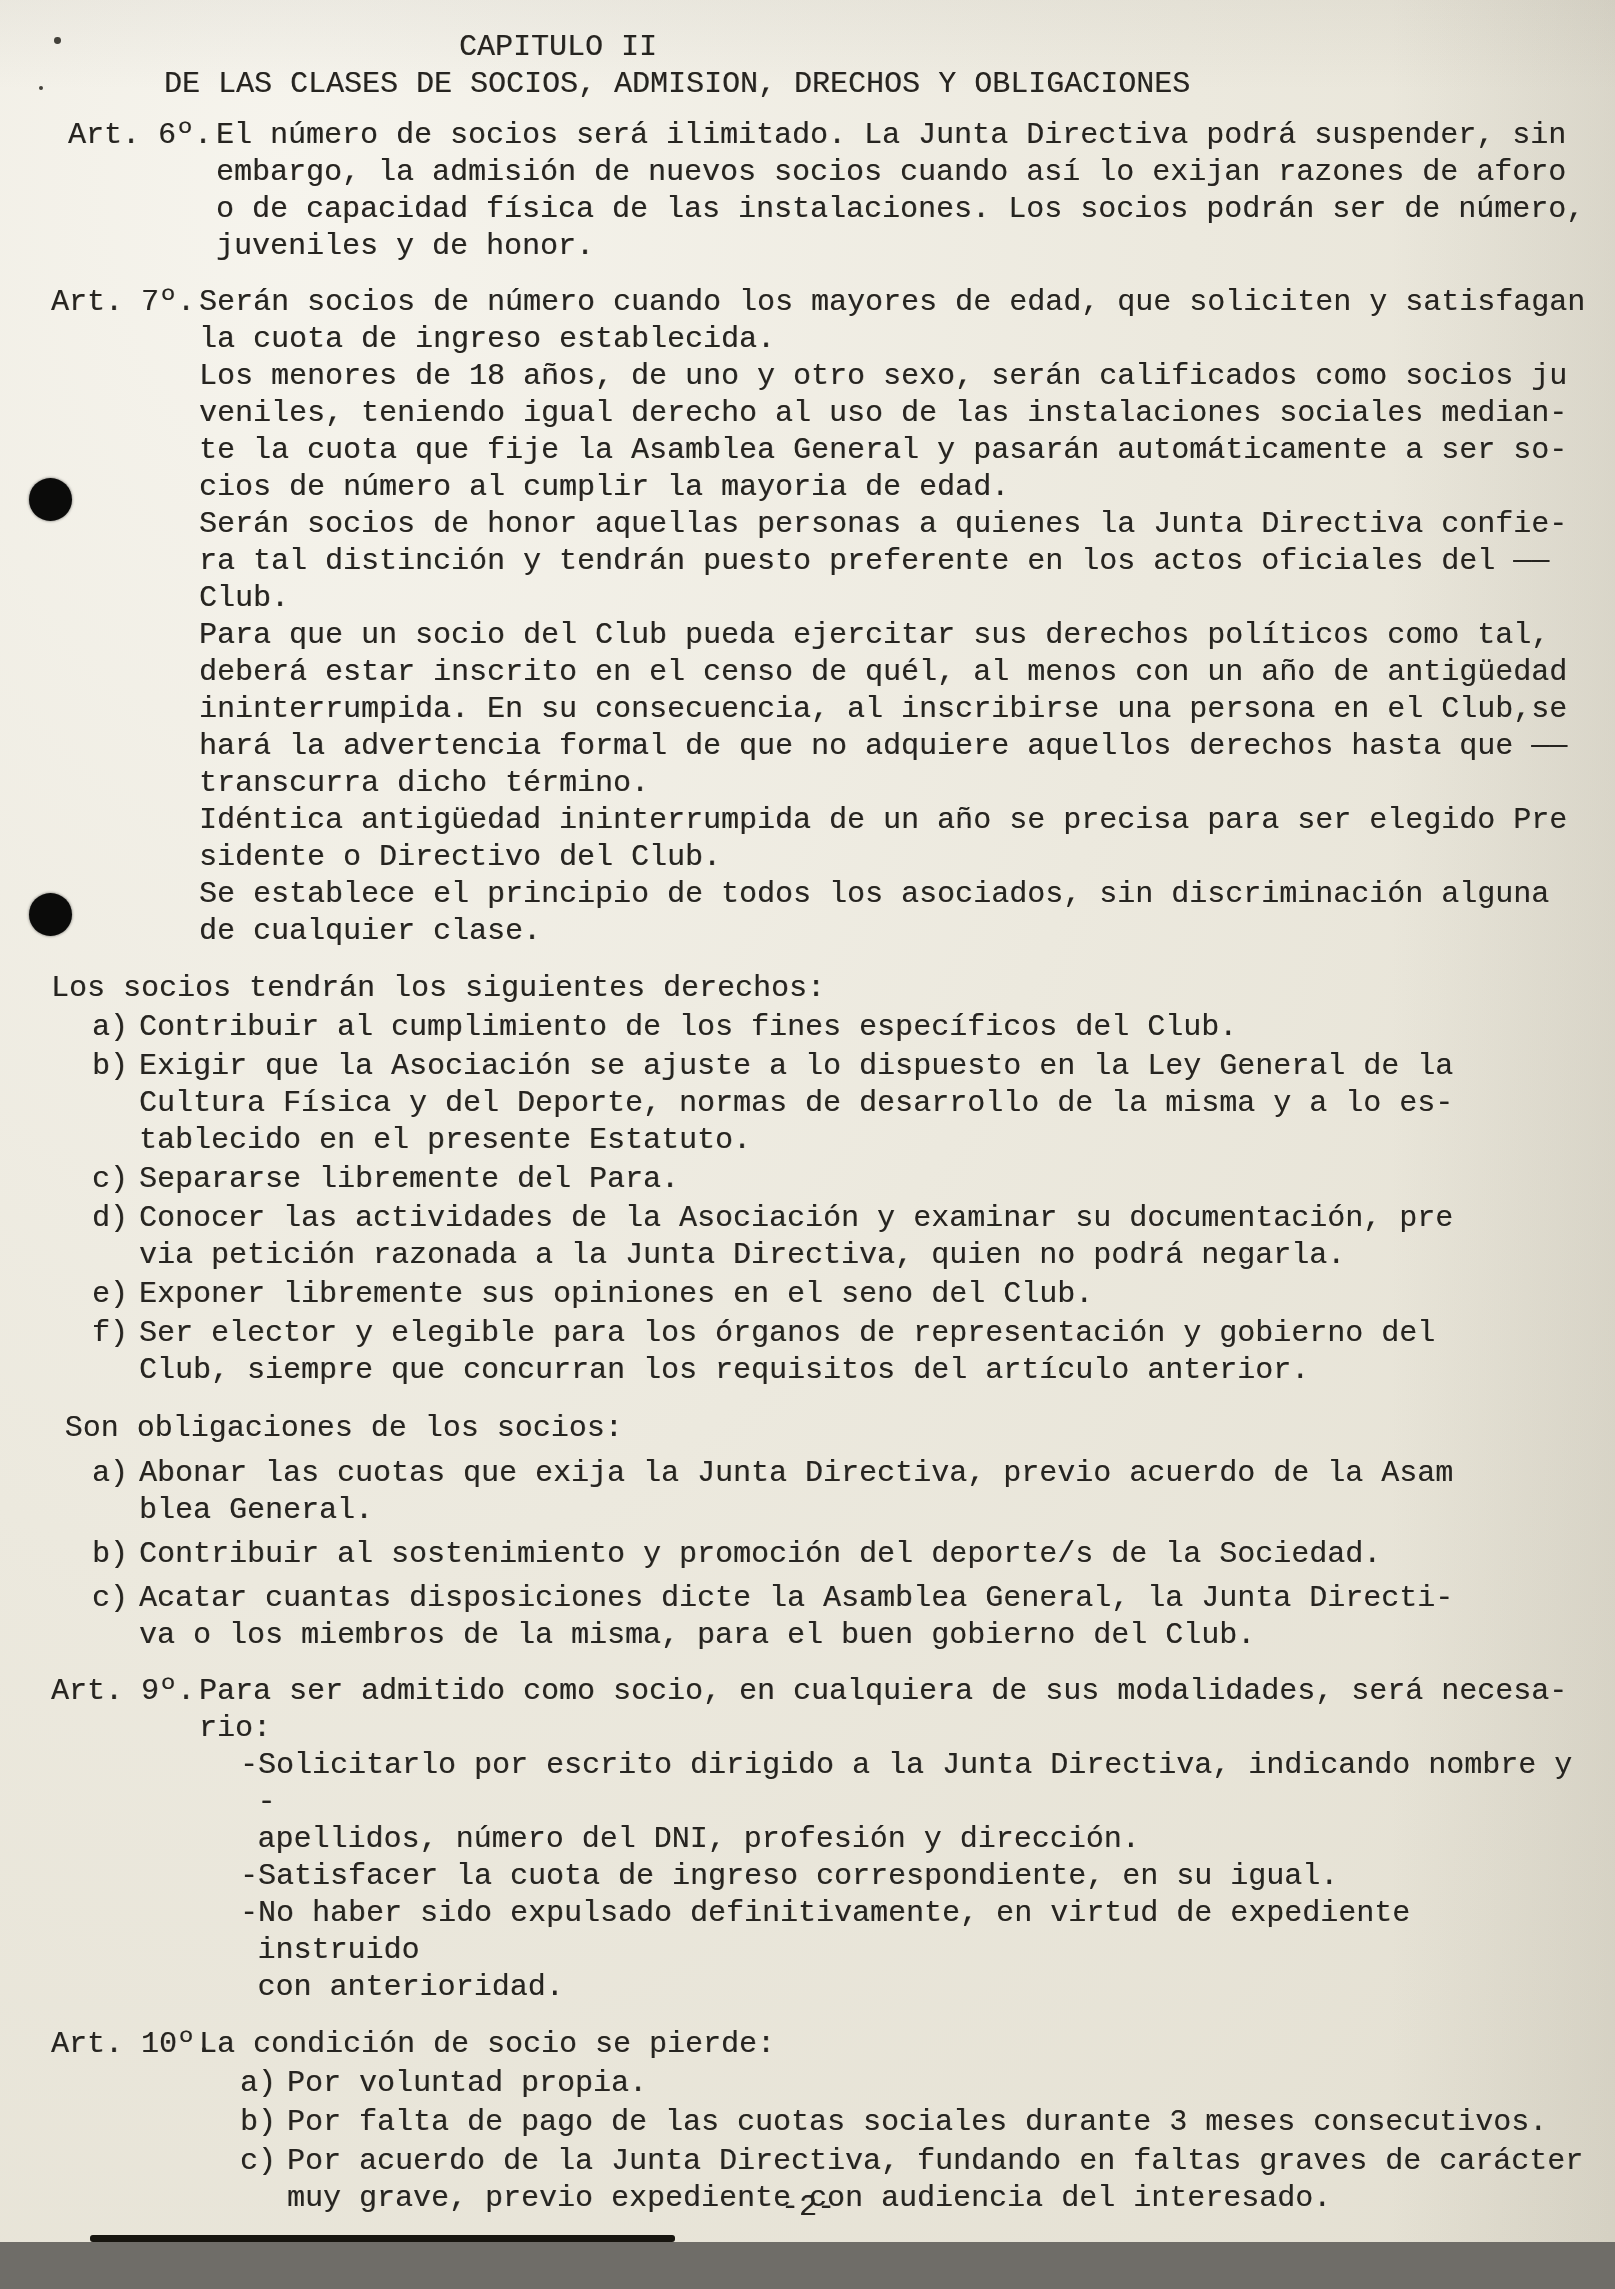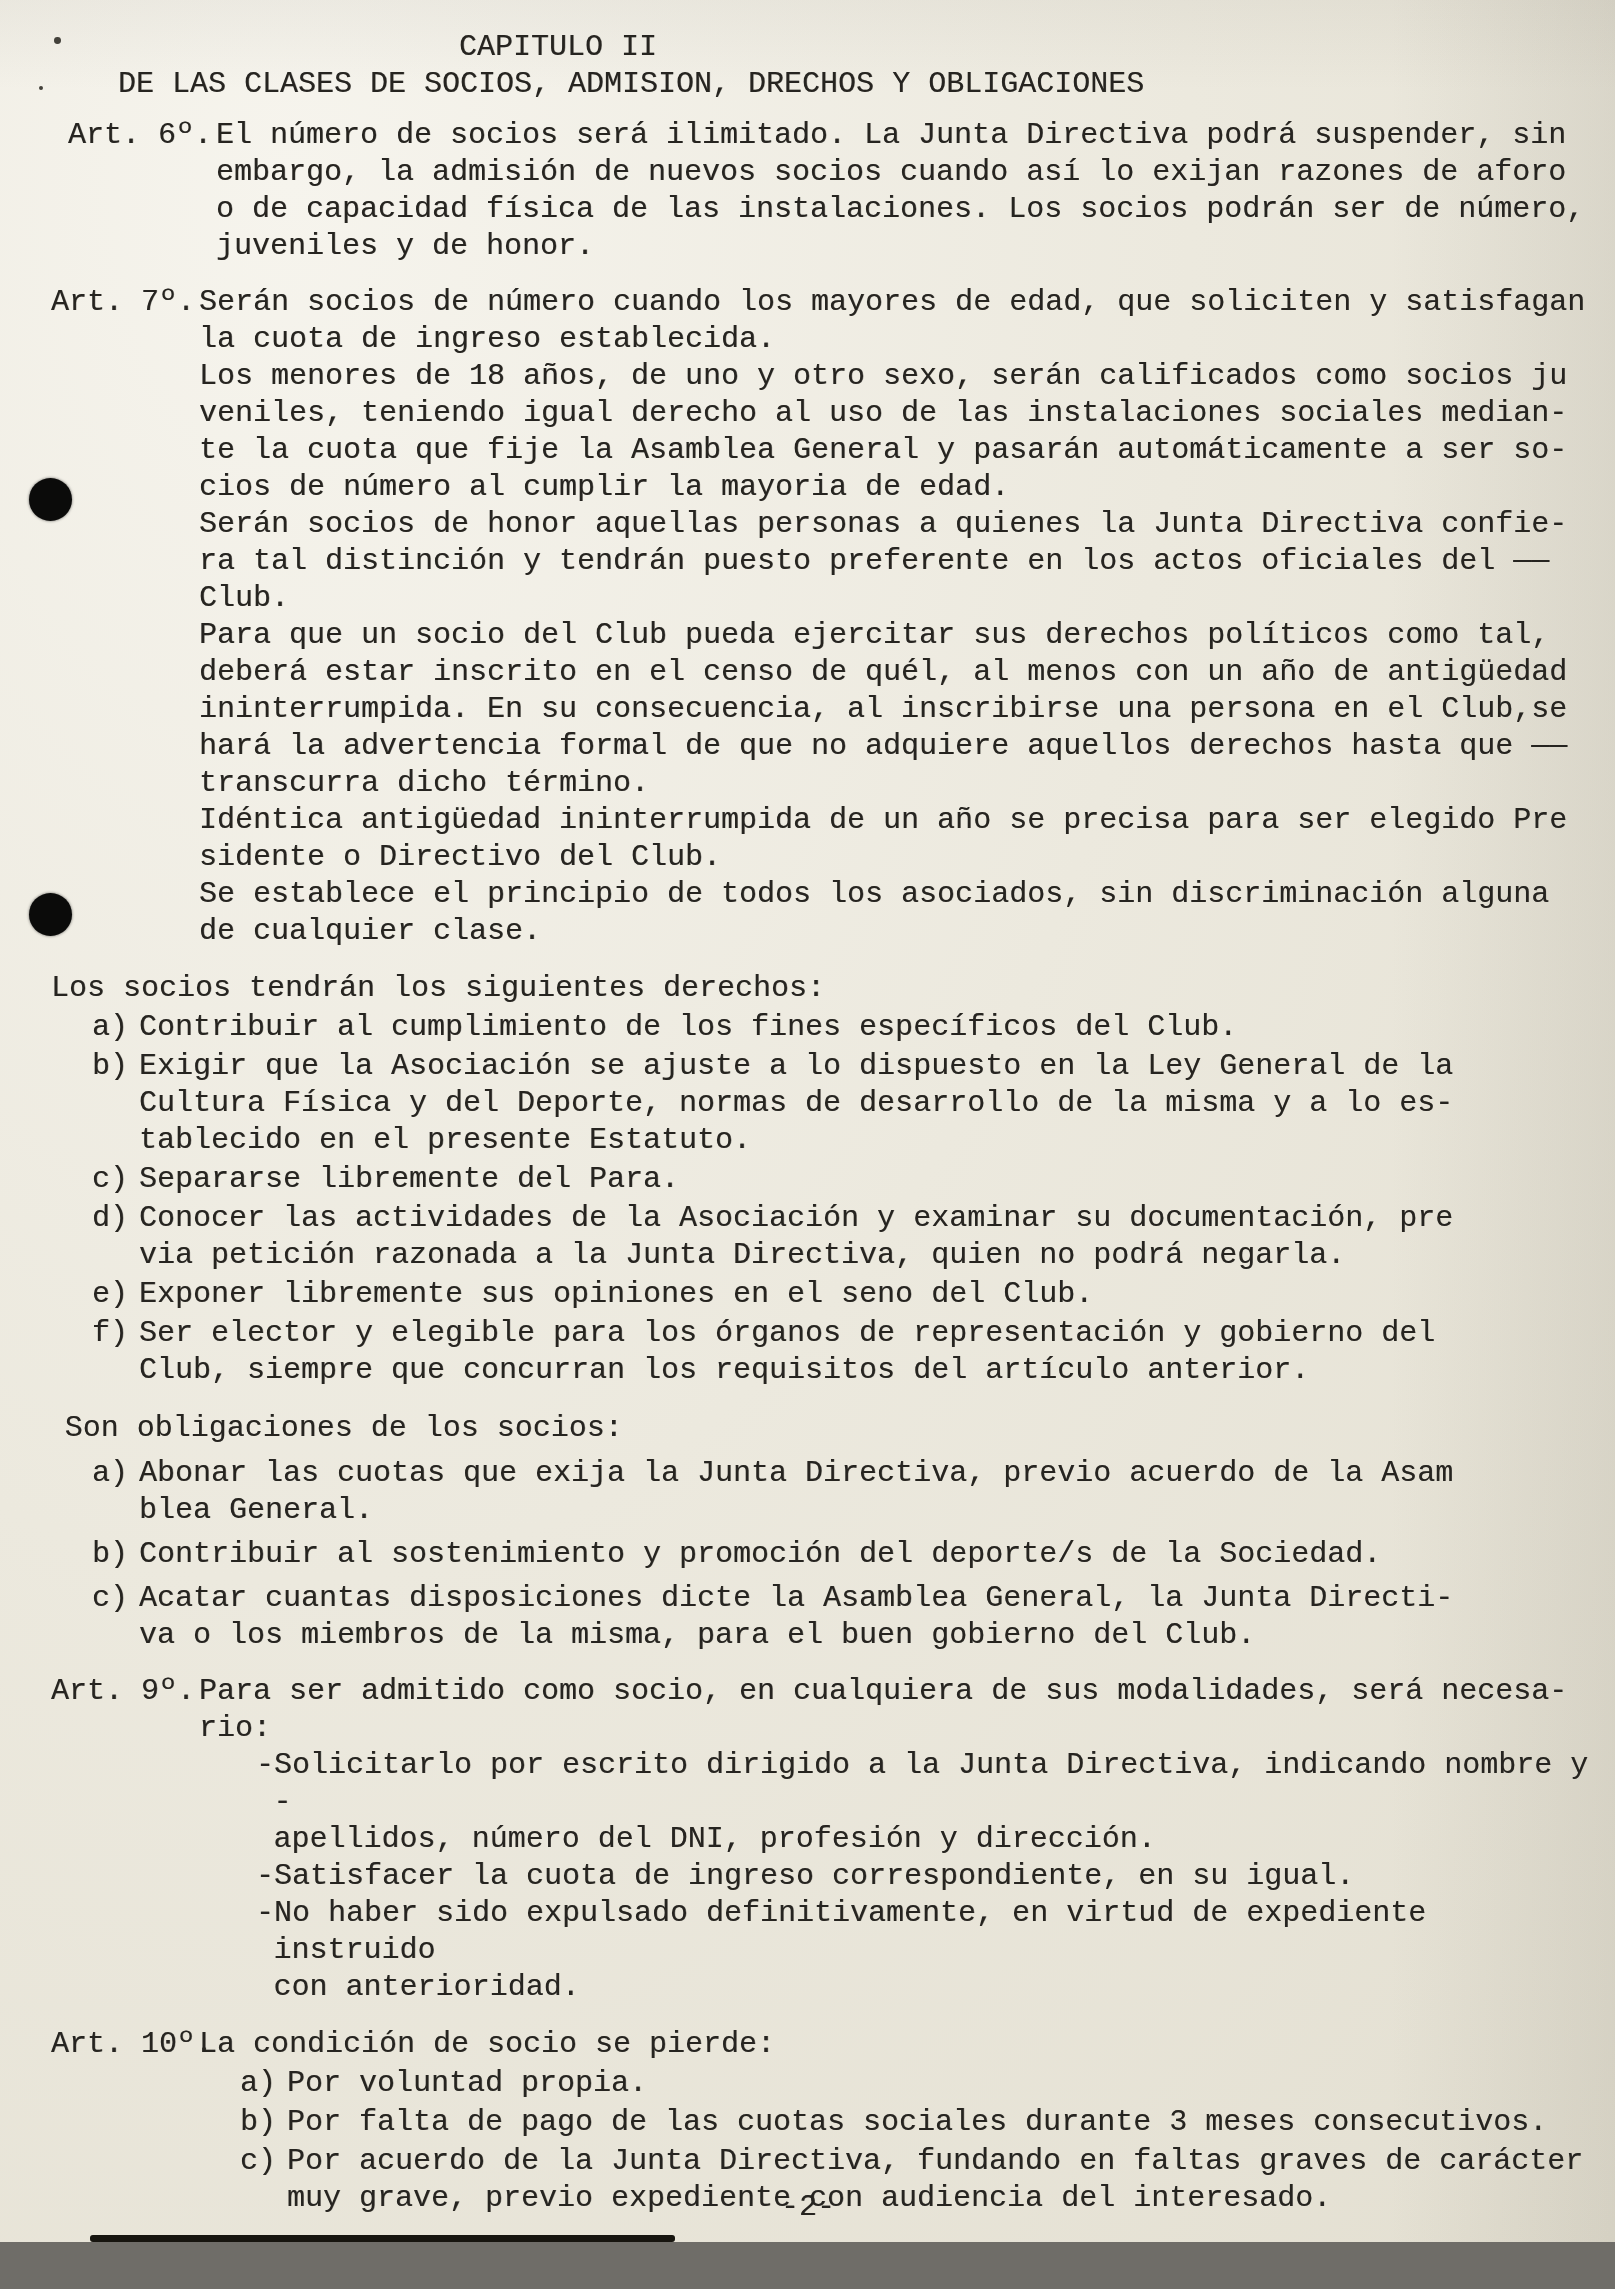--- a/index.html
+++ b/index.html
@@ -16,33 +16,33 @@
     font-family: "Liberation Mono", "DejaVu Sans Mono", monospace;
     font-size: 30px;
     line-height: 37px;
     color: #262420;
     text-shadow: 0.4px 0.4px 0 rgba(38,36,30,0.45);
     overflow: hidden;
   }
   .doc { padding: 29px 27px 0 51px; }
   .doc-header { margin-bottom: 13.7px; }
   .chapter-title { margin-left: 408px; white-space: nowrap; }
-  .chapter-subtitle { margin-left: 67px; white-space: nowrap; }
+  .chapter-subtitle { margin-left: 113px; white-space: nowrap; }
   .article { display: flex; margin-top: 19.5px; }
   .article.first { margin-top: 5.9px; margin-left: 17px; }
   .art-label { flex: 0 0 148px; width: 148px; white-space: nowrap; }
   .art-body { flex: 1; min-width: 0; }
   .para { margin: 0; white-space: pre-line; }
   .indent-items { margin-left: 41px; }
   .list-item { display: flex; margin-top: 2px; }
   .obl .list-item { margin-top: 6.8px; }
   .marker { flex: 0 0 47px; }
   .item-text { flex: 1; min-width: 0; white-space: pre-line; margin: 0; }
   .obl-intro { margin: 21.5px 0 7.8px 13.7px; white-space: pre-line; }
-  .req-list { margin-left: 57px; }
+  .req-list { margin-left: 41px; }
   .req-item { margin: 0; white-space: pre-line; padding-left: 17.6px; text-indent: -17.6px; }
   .page-number {
     position: absolute; left: 0; right: 0; bottom: 15.6px;
     text-align: center;
   }
   .hole {
     position: absolute; left: 29px; width: 43px; height: 43px;
     border-radius: 50%; background: #0b0b0a;
     box-shadow: 0 0 2.9px rgba(0,0,0,0.6);
   }

